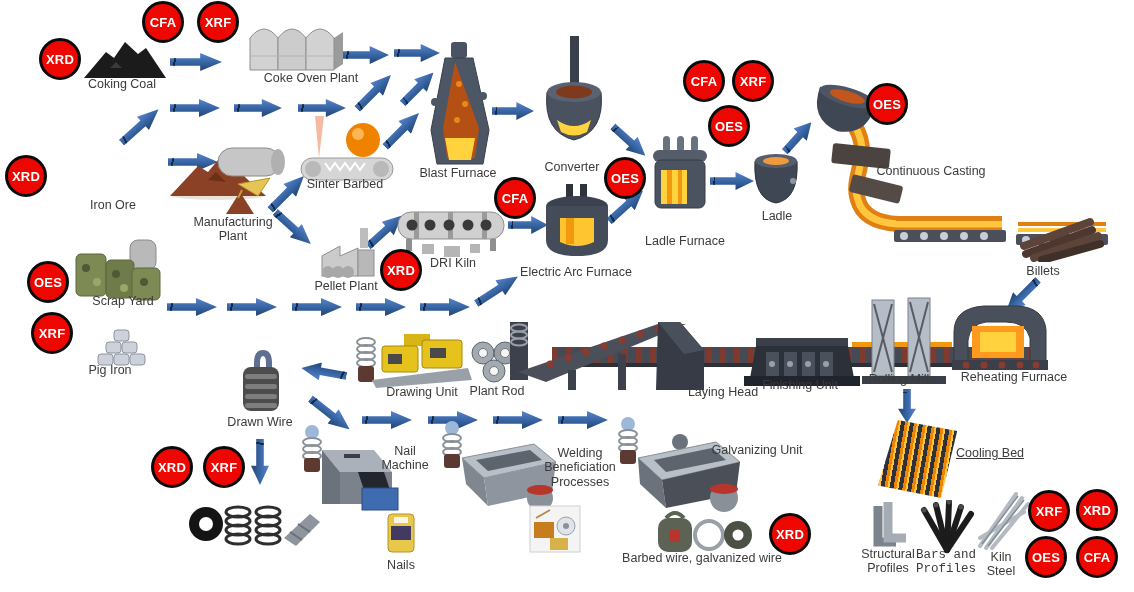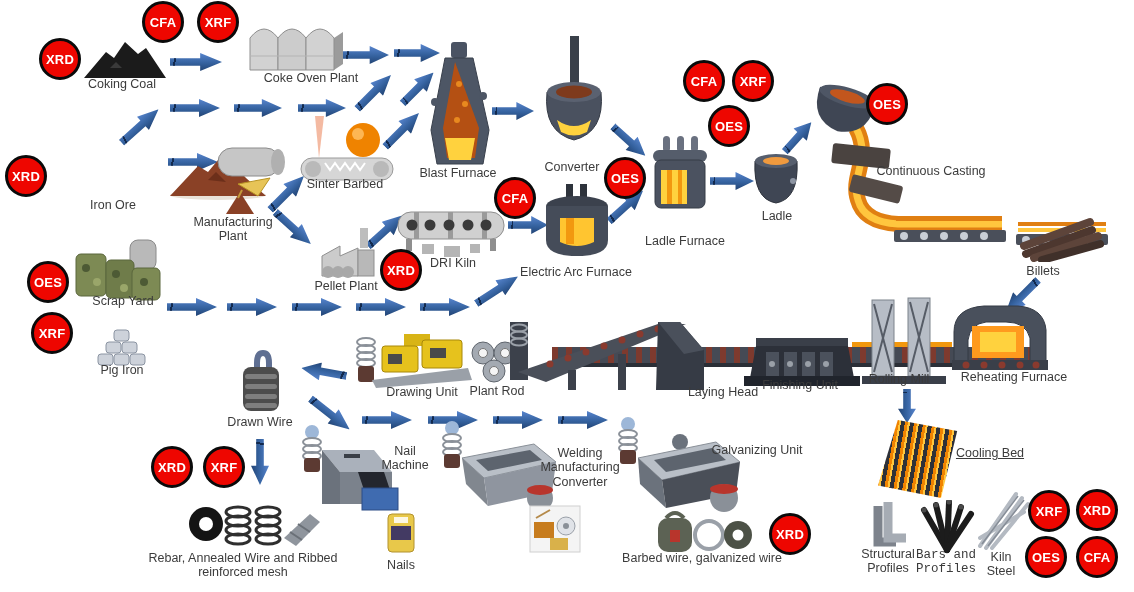--- a/index.html
+++ b/index.html
@@ -541,34 +541,33 @@
   <div class="lbl" style="left:346px;top:279px;">Pellet Plant</div>
   <div class="lbl" style="left:458px;top:166px;">Blast Furnace</div>
   <div class="lbl" style="left:572px;top:160px;">Converter</div>
   <div class="lbl" style="left:453px;top:256px;">DRI Kiln</div>
   <div class="lbl" style="left:576px;top:265px;">Electric Arc Furnace</div>
   <div class="lbl" style="left:685px;top:214px;margin-top:20px;">Ladle Furnace</div>
   <div class="lbl" style="left:777px;top:209px;">Ladle</div>
   <div class="lbl" style="left:931px;top:164px;">Continuous Casting</div>
   <div class="lbl" style="left:1043px;top:264px;">Billets</div>
   <div class="lbl" style="left:123px;top:294px;">Scrap Yard</div>
-  <div class="lbl" style="left:122px;top:363px;">Pig Iron</div>
+  <div class="lbl" style="left:110px;top:363px;">Pig Iron</div>
   <div class="lbl" style="left:1014px;top:370px;">Reheating Furnace</div>
   <div class="lbl" style="left:899px;top:372px;">Rolling Mill</div>
   <div class="lbl" style="left:800px;top:378px;">Finishing Unit</div>
   <div class="lbl" style="left:723px;top:385px;">Laying Head</div>
   <div class="lbl" style="left:497px;top:384px;">Plant Rod</div>
   <div class="lbl" style="left:422px;top:385px;">Drawing Unit</div>
   <div class="lbl" style="left:260px;top:415px;">Drawn Wire</div>
   <div class="lbl lblw" style="left:405px;top:444px;width:68px;">Nail Machine</div>
   <div class="lbl" style="left:401px;top:558px;">Nails</div>
-  <div class="lbl lblw" style="left:580px;top:446px;width:116px;">Welding Manufacturing Converter</div>
+  <div class="lbl lblw" style="left:580px;top:446px;width:116px;">Welding Beneficiation Processes</div>
   <div class="lbl" style="left:757px;top:443px;">Galvanizing Unit</div>
   <div class="lbl lblw" style="left:702px;top:551px;width:168px;">Barbed wire, galvanized wire</div>
-  <div class="lbl lblw" style="left:243px;top:551px;width:216px;">Rebar, Annealed Wire and Ribbed reinforced mesh</div>
   <div class="lbl" style="left:990px;top:446px;text-decoration:underline;">Cooling Bed</div>
   <div class="lbl lblw" style="left:888px;top:547px;width:78px;">Structural Profiles</div>
   <div class="lbl lblw" style="left:946px;top:548px;width:72px;font-family:Liberation Mono, monospace;">Bars and Profiles</div>
   <div class="lbl lblw" style="left:1001px;top:550px;width:52px;">Kiln Steel</div>
 
   <div class="badge" style="left:39px;top:38px;">XRD</div>
   <div class="badge" style="left:142px;top:1px;">CFA</div>
   <div class="badge" style="left:197px;top:1px;">XRF</div>
   <div class="badge" style="left:5px;top:155px;">XRD</div>
   <div class="badge" style="left:27px;top:261px;">OES</div>

